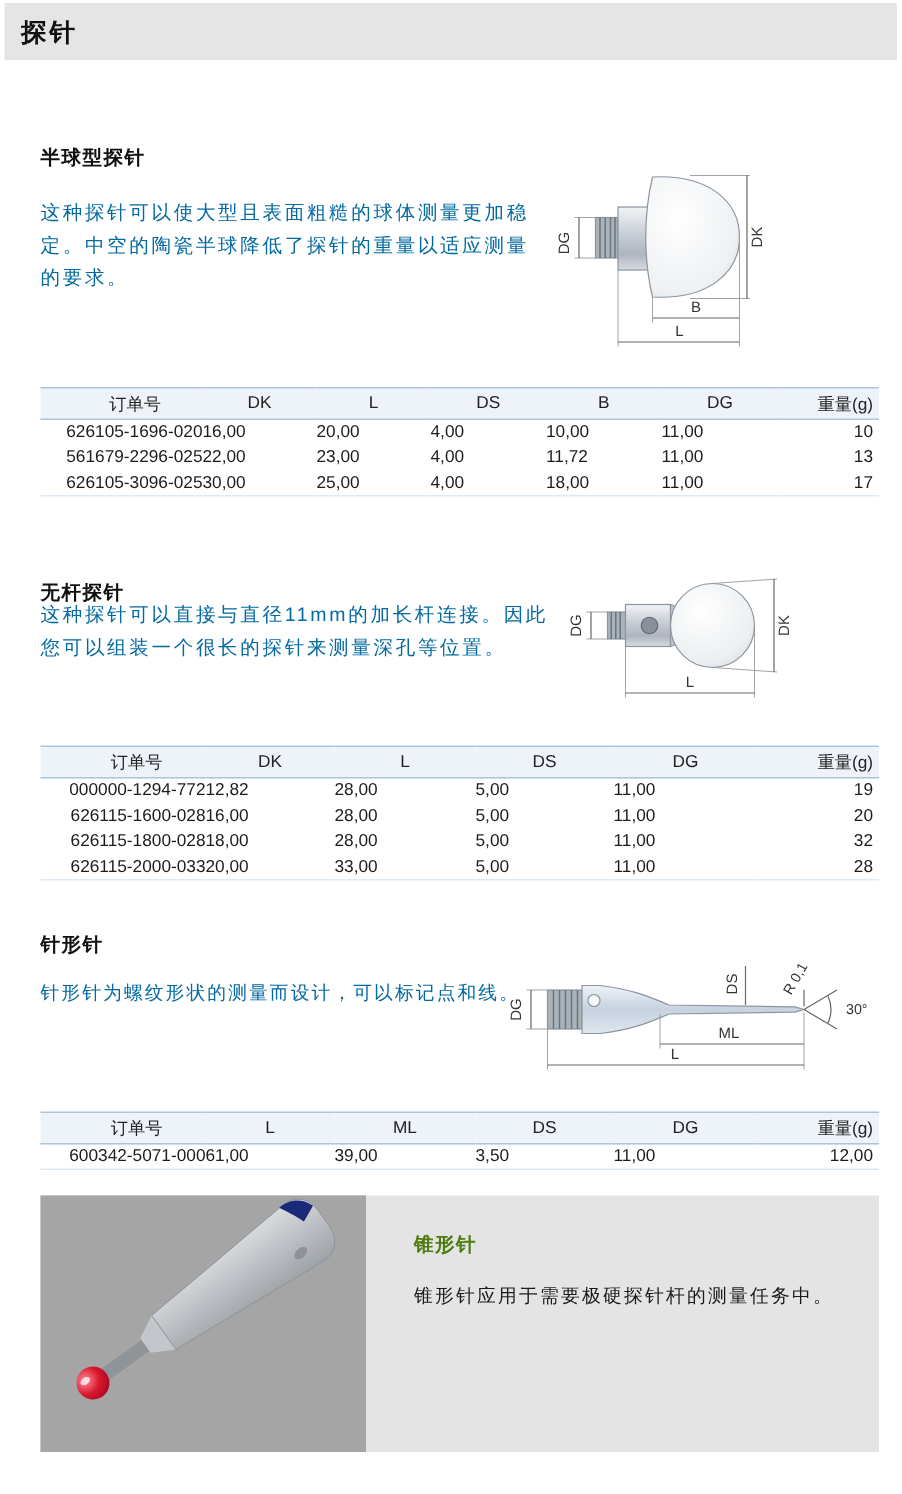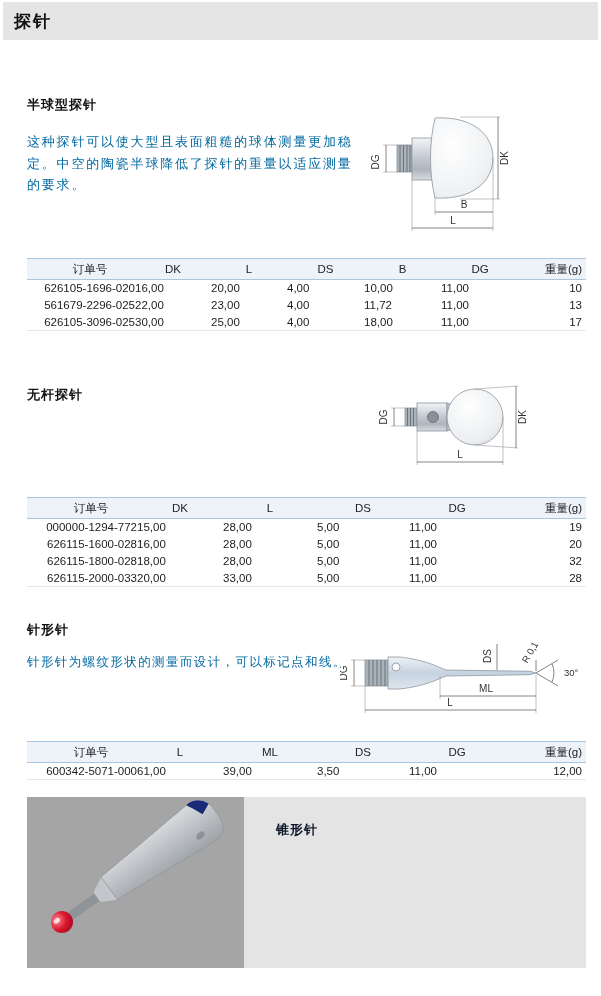--- a/index.html
+++ b/index.html
@@ -24,21 +24,21 @@
     background:#eef3f9; text-align:center; vertical-align:middle; }
   table.spec thead th.c-order { text-align:center; padding-left:18px; }
   table.spec thead th.c-wt, table.spec td.c-wt { text-align:right; padding-right:4px; }
   table.spec td { height:17px; vertical-align:middle; }
   table.spec td.c-order { text-align:right; padding-left:3px; }
 
   .footer-card { position:absolute; left:27px; top:797px; width:559px; height:171px; }
   .footer-img { position:absolute; left:0; top:0; width:217px; height:171px; background:#a5a5a5; }
   .footer-text { position:absolute; left:217px; top:0; width:342px; height:171px;
     background:#e4e4e4; padding:24px 20px 0 32px; }
-  .footer-text .t { font-size:13px; font-weight:bold; letter-spacing:1px; color:#0f172a; }
+  .footer-text .t { font-size:13px; font-weight:bold; letter-spacing:1px; color:#4d7c0f; }
   .footer-text .d { margin-top:17px; font-size:12.5px; letter-spacing:1.5px; color:#1a1a1a; }
 
   svg text { font-family:"Liberation Sans","DejaVu Sans",sans-serif; fill:#333; }
   .dim { stroke:#666; stroke-width:0.8; fill:none; }
   .ext { stroke:#999; stroke-width:0.6; fill:none; }
   .outline { stroke:#8b95a0; stroke-width:0.8; }
 </style>
 </head>
 <body>
 
@@ -145,20 +145,21 @@
         <td>25,00</td>
         <td>4,00</td>
         <td>18,00</td>
         <td>11,00</td>
         <td class="c-wt">17</td>
       </tr>
     </tbody>
   </table>
 
   <div class="sec-title" style="left:27px; top:366px;margin-top:20px;">无杆探针</div>
+  <div class="sec-desc" style="left:27px; top:399px; width:352px;">这种探针可以直接与直径11mm的加长杆连接。因此您可以组装一个很长的探针来测量深孔等位置。</div>
 
   <svg class="diagram" style="left:362px; top:362px;" width="233" height="126" viewBox="0 0 233 126">
     <defs>
       <radialGradient id="g-ball" cx="0.38" cy="0.32" r="0.95">
         <stop offset="0" stop-color="#ffffff"></stop>
           <stop offset="0.65" stop-color="#eceef0"></stop>
         <stop offset="1" stop-color="#c9ced4"></stop>
       </radialGradient>
     </defs>
 
@@ -206,21 +207,21 @@
         <th>DK</th>
         <th>L</th>
         <th>DS</th>
         <th>DG</th>
         <th class="c-wt">重量(g)</th>
       </tr>
     </thead>
     <tbody>
       <tr>
         <td class="c-order">000000-1294-772</td>
-        <td>15,00</td>
+        <td>12,82</td>
         <td>28,00</td>
         <td>5,00</td>
         <td>11,00</td>
         <td class="c-wt">19</td>
       </tr>
       <tr>
         <td class="c-order">626115-1600-028</td>
         <td>16,00</td>
         <td>28,00</td>
         <td>5,00</td>
@@ -350,16 +351,17 @@
                    C189,17 182,23.5 172,23 C150,21.5 100,17 58,14 Z" fill="url(#g-body)" stroke="#8d9297" stroke-width="0.6"></path>
           <path d="M169,-23 C177,-24 185,-20 188,-11 L177,-6 C174,-14 171,-19 169,-23 Z" fill="#1b2a78"></path>
           <ellipse cx="163" cy="10" rx="5" ry="3.2" fill="#8e9297" transform="rotate(-8 163 10)"></ellipse>
           <circle cx="0" cy="0" r="11" fill="url(#g-ruby)"></circle>
           <ellipse cx="-3.5" cy="-4" rx="3.5" ry="2.3" fill="#ffffff" opacity="0.75"></ellipse>
         </g>
       </svg>
     </div>
     <div class="footer-text">
       <div class="t">锥形针</div>
+      <div class="d">锥形针应用于需要极硬探针杆的测量任务中。</div>
     </div>
   </div>
 
 </div>
 
 </body></html>

